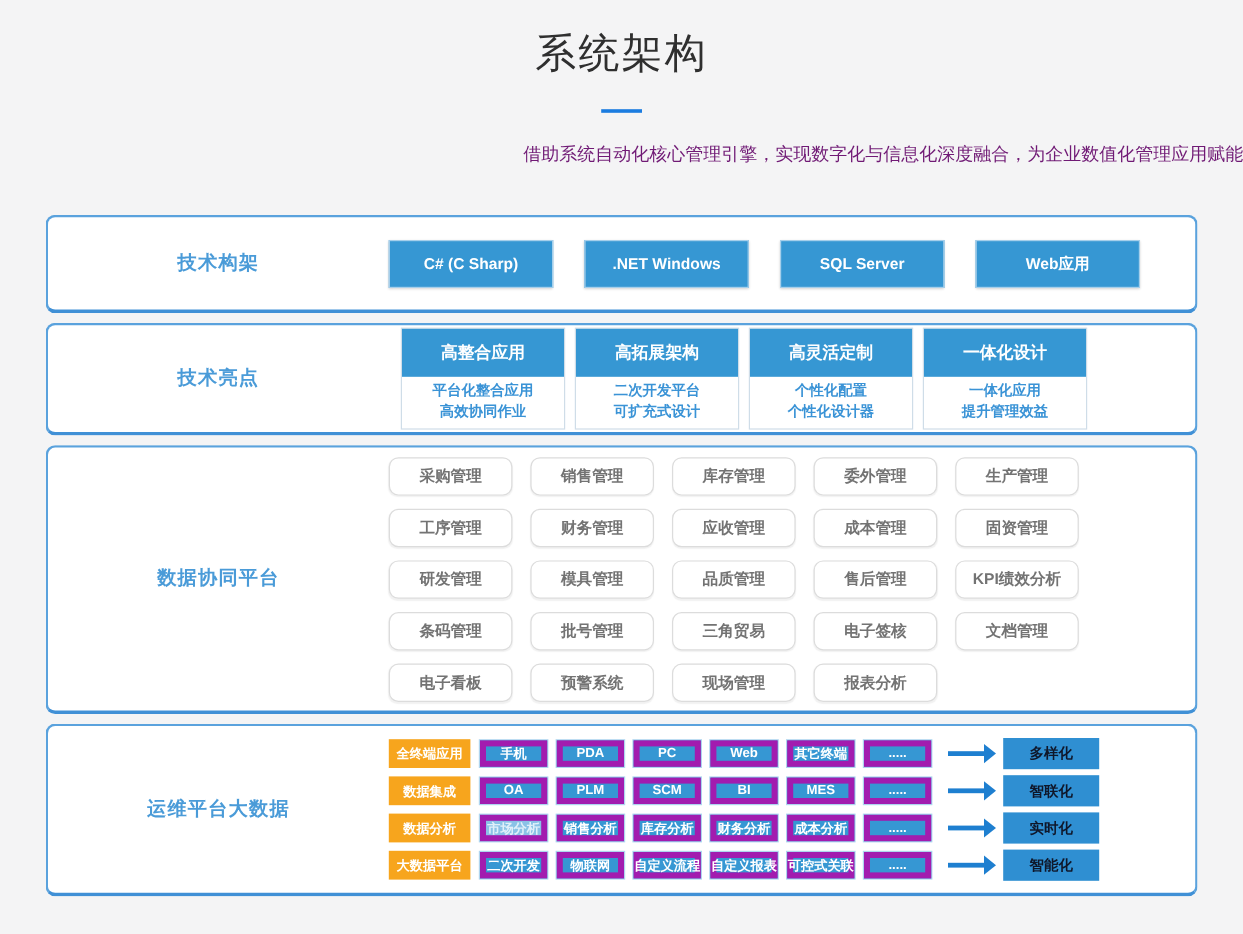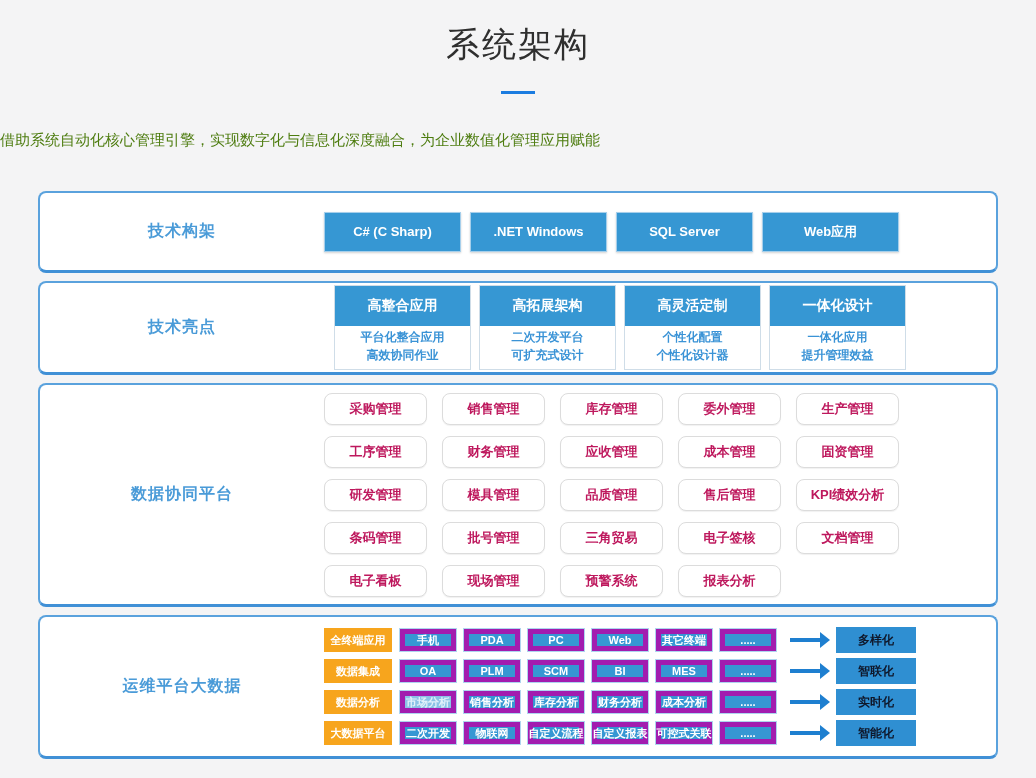--- a/index.html
+++ b/index.html
@@ -7,39 +7,39 @@
   body {
     background:#f4f4f5;
     font-family:"Liberation Sans","DejaVu Sans",sans-serif;
     overflow:hidden;
   }
   .page-title {
     padding-top:22px; text-align:center;
     font-size:34px; font-weight:500; color:#2f2f2f; letter-spacing:2px;
   }
   .title-divider { width:34px; height:3px; background:#1b7ce0; margin:23px auto 0; }
-  .subtitle { margin-top:37px; text-align:left; font-size:15px; color:#4d7c0f; }
+  .subtitle { margin-top:25px; text-align:right; font-size:15px; color:#701a75; }
 
   .sections { width:960px; margin:41px auto 0; }
   .section {
     background:#fff;
     border:2px solid #5aa2dd;
     border-bottom:3px solid #4090d6;
     border-radius:8px;
     margin-bottom:8px;
     display:flex; align-items:center;
   }
   .section-label {
     flex:0 0 284px; text-align:center;
     font-size:16px; font-weight:bold; color:#4a9bd8; letter-spacing:1px;
   }
 
   
   .section-1 { height:82px; }
-  .s1-buttons { display:flex; gap:9px; }
+  .s1-buttons { display:flex; gap:26px; }
   .s1-btn {
     width:137px; height:40px;
     background:#3697d3; border:1px solid #a6cfeb;
     color:#fff; font-size:13px; font-weight:bold;
     display:flex; align-items:center; justify-content:center;
     box-shadow:0 1px 2px rgba(0,0,0,.18);
     cursor:pointer;
   }
 
   
@@ -55,21 +55,21 @@
     padding:2px 0 5px; text-align:center;
     font-size:12px; font-weight:bold; color:#3a93d6; line-height:18px;
   }
 
   
   .section-3 { height:224px; }
   .s3-grid { display:grid; grid-template-columns:repeat(5,103px); gap:11px 15px; }
   .s3-btn {
     height:32px; background:#fff;
     border:1px solid #dcdcdc; border-radius:8px;
-    color:#be185d; font-size:13px; font-weight:bold;
+    color:#737373; font-size:13px; font-weight:bold;
     display:flex; align-items:center; justify-content:center;
     box-shadow:0 1px 1px rgba(0,0,0,.06);
     cursor:pointer; white-space:nowrap;
   }
 
   
   .section-4 { height:144px; }
   .s4-rows { display:flex; flex-direction:column; gap:5px; }
   .s4-row { display:flex; align-items:center; }
   .s4-cat {
@@ -170,22 +170,22 @@
       <div class="s3-btn">模具管理</div>
       <div class="s3-btn">品质管理</div>
       <div class="s3-btn">售后管理</div>
       <div class="s3-btn">KPI绩效分析</div>
       <div class="s3-btn">条码管理</div>
       <div class="s3-btn">批号管理</div>
       <div class="s3-btn">三角贸易</div>
       <div class="s3-btn">电子签核</div>
       <div class="s3-btn">文档管理</div>
       <div class="s3-btn">电子看板</div>
+      <div class="s3-btn">预警系统</div>
       <div class="s3-btn">现场管理</div>
-      <div class="s3-btn">预警系统</div>
       <div class="s3-btn">报表分析</div>
     </div>
   </div>
 
   <div class="section section-4">
     <div class="section-label">运维平台大数据</div>
     <div class="s4-rows">
 
       <div class="s4-row">
         <div class="s4-cat">全终端应用</div>

